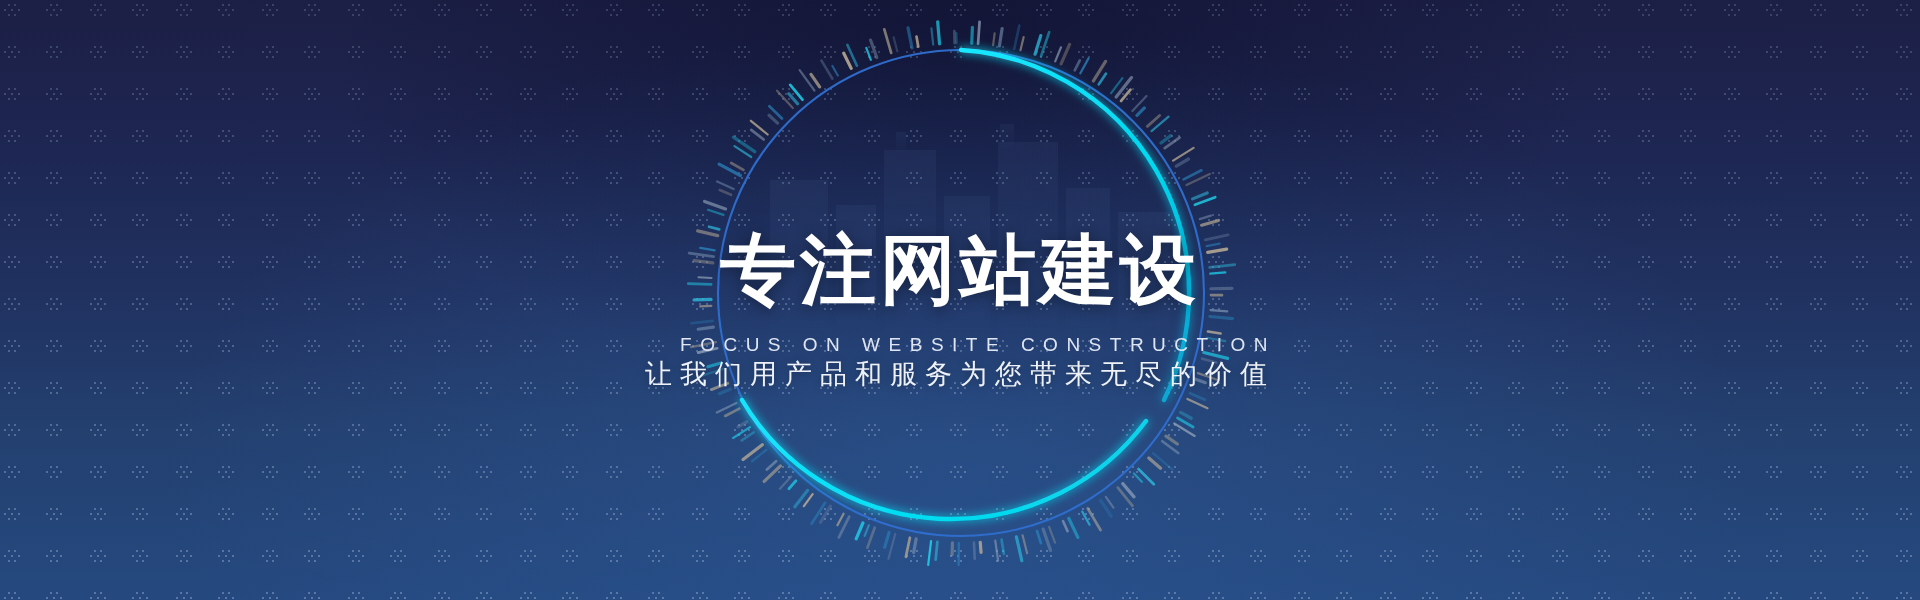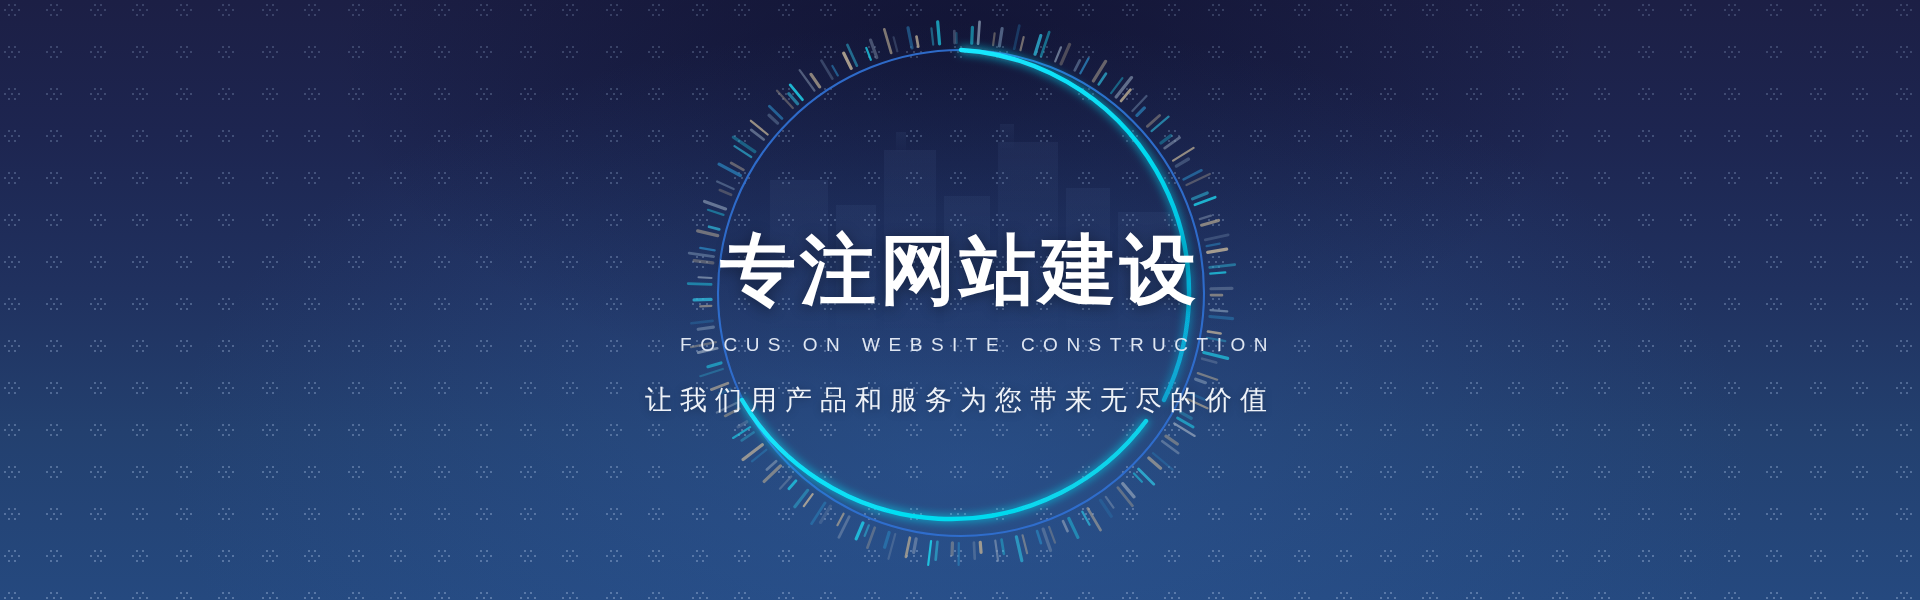--- a/index.html
+++ b/index.html
@@ -49,21 +49,20 @@
   .subtitle{
     margin-top:26px;
     font-size:19px;
     color:#dfe6f2;
     letter-spacing:8.5px;
     font-weight:400;
     white-space:nowrap;
     margin-left:36px;
   }
   .tagline{
-    margin-top:26px;
     font-size:27px;
     color:#eef2f8;
     letter-spacing:8px;
     font-weight:400;
     white-space:nowrap;
     text-shadow:0 1px 8px rgba(0,0,0,.30);
   }
 </style>
 </head>
 <body>

